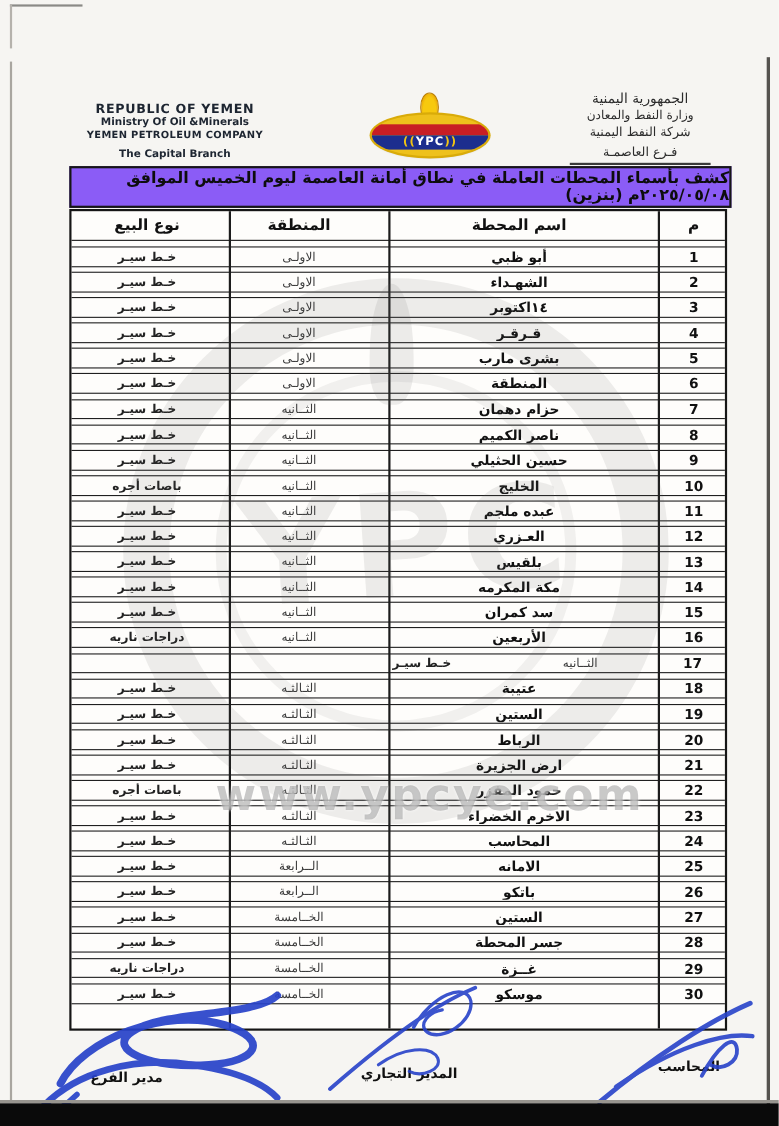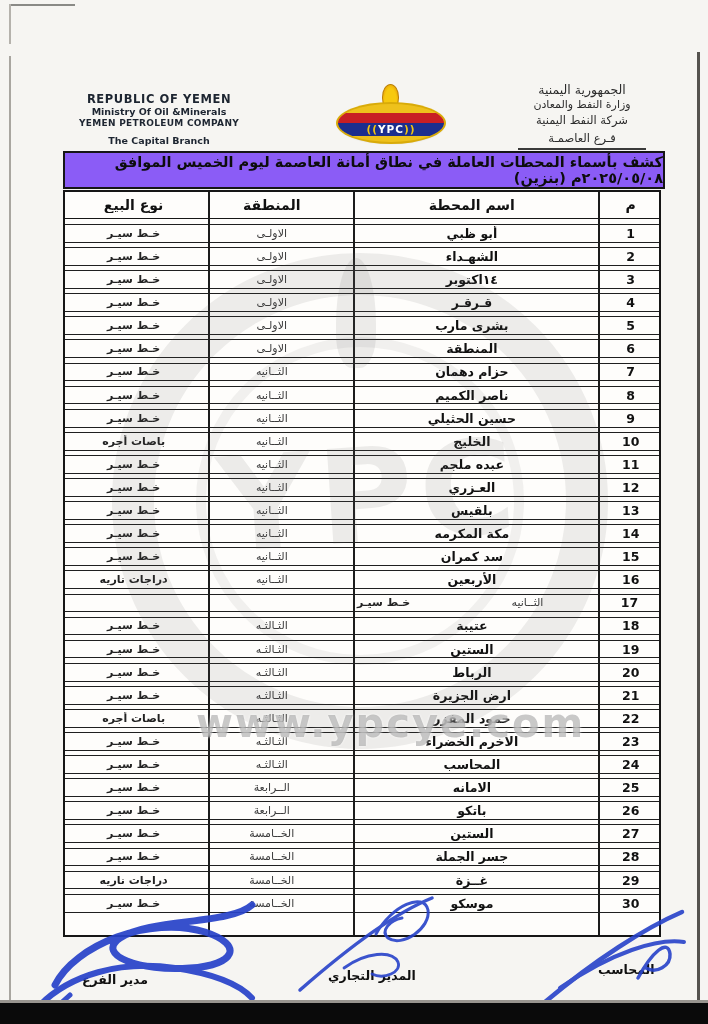--- a/index.html
+++ b/index.html
@@ -318,21 +318,21 @@
 
   <div class="t-row">
     <div class="cell w-num c-num">27</div>
     <div class="cell w-st c-station">الستين</div>
     <div class="cell w-reg c-region">الخــامسة</div>
     <div class="cell w-sale c-sale">خـط سيـر</div>
   </div>
 
   <div class="t-row">
     <div class="cell w-num c-num">28</div>
-    <div class="cell w-st c-station">جسر الجملة</div>
+    <div class="cell w-st c-station">جسر المحطة</div>
     <div class="cell w-reg c-region">الخــامسة</div>
     <div class="cell w-sale c-sale">خـط سيـر</div>
   </div>
 
   <div class="t-row">
     <div class="cell w-num c-num">29</div>
     <div class="cell w-st c-station">غــزة</div>
     <div class="cell w-reg c-region">الخــامسة</div>
     <div class="cell w-sale c-sale">دراجات ناريه</div>
   </div>

